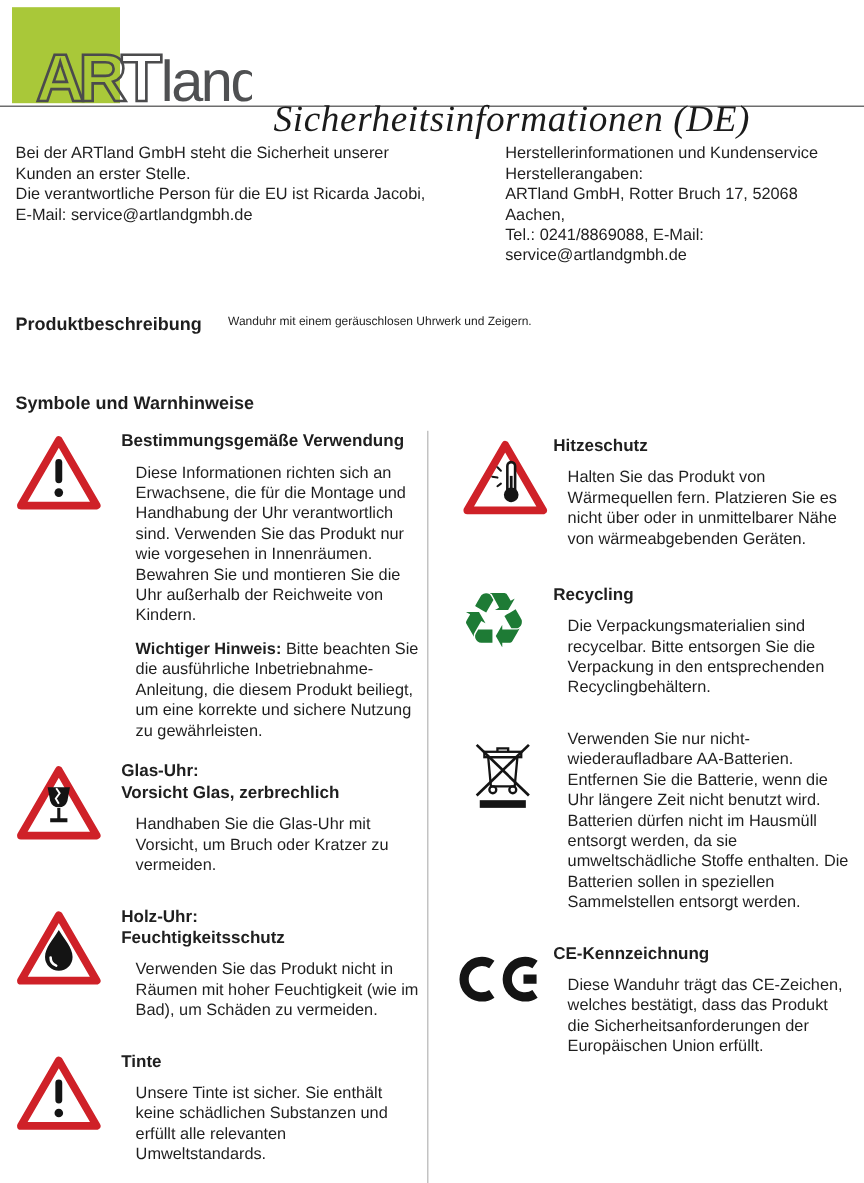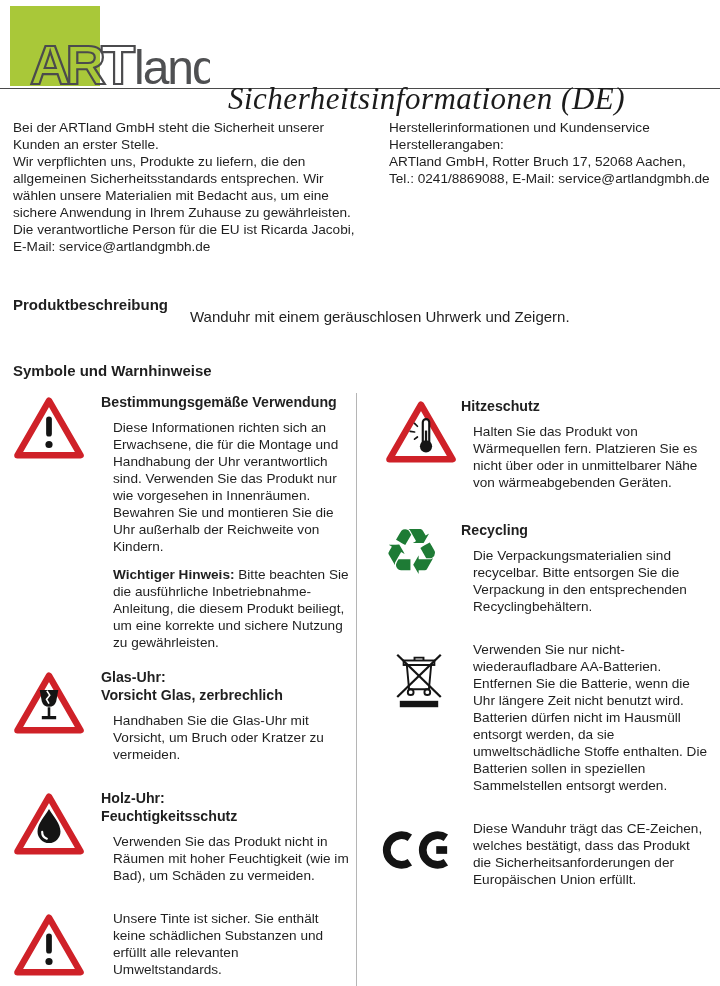--- a/index.html
+++ b/index.html
@@ -30,37 +30,37 @@
     font-family:"Liberation Sans",sans-serif;
     font-size:48px;letter-spacing:-2px;
   }
   .doc-title{
     position:absolute;left:228px;top:48px;
     font-family:"Liberation Serif",serif;
     font-style:italic;font-size:31px;color:#1b1b1b;
     letter-spacing:0.5px;white-space:nowrap;margin-top:33px;
   }
   
-  .intro{display:flex;margin-top:30px;}
+  .intro{display:flex;margin-top:30px;gap:32px;}
   .intro-left{width:356px;padding-left:13px;box-sizing:border-box;}
   .intro-right{flex:1;padding-left:33px;padding-right:8px;box-sizing:border-box;}
   .intro p{margin:0;font-size:13.6px;line-height:17px;}
   .intro .block-gap{}
   .intro-heading{
     font-size:15px;font-weight:normal;margin:0 0 9px 0;line-height:18px;
   }
   
   .product-row{position:relative;margin-top:41px;height:20px;}
   .product-label{
     position:absolute;left:13px;top:0;
     font-size:15px;font-weight:bold;
   }
   .product-desc{
-    position:absolute;left:190px;top:12px;
-    font-size:15px;
+    position:absolute;left:190px;top:1px;
+    font-size:10px;
   }
   
   .symbols-heading{
     margin:46px 0 0 13px;
     font-size:15px;font-weight:bold;
   }
   .symbols{display:flex;margin-top:14px;}
   .col-left{width:356px;padding-left:13px;box-sizing:border-box;}
   .col-right{
     flex:1;border-left:1px solid var(--divider-gray,#b5b5b5);
@@ -97,21 +97,20 @@
       <rect class="logo-rect" x="10" y="6" width="90" height="80"></rect>
       <text class="logo-art" x="30" y="84">ART</text>
       <text class="logo-land" x="134" y="84">land</text>
     </svg>
     <div class="doc-title">Sicherheitsinformationen (DE)</div>
   </div>
 
   <div class="intro">
     <div class="intro-left">
       <p class="gap-none">Bei der ARTland GmbH steht die Sicherheit unserer Kunden an erster Stelle.</p>
-      <p>Wir verpflichten uns, Produkte zu liefern, die den allgemeinen Sicherheitsstandards entsprechen. Wir wählen unsere Materialien mit Bedacht aus, um eine sichere Anwendung in Ihrem Zuhause zu gewährleisten.</p>
       <p class="block-gap">Die verantwortliche Person für die EU ist Ricarda Jacobi,</p>
       <p>E-Mail: service@artlandgmbh.de</p>
     </div>
     <div class="intro-right">
       <p class="intro-heading">Herstellerinformationen und Kundenservice</p>
       <p>Herstellerangaben:</p>
       <p>ARTland GmbH, Rotter Bruch 17, 52068 Aachen,</p>
       <p>Tel.: 0241/8869088, E-Mail: service@artlandgmbh.de</p>
     </div>
   </div>
@@ -167,20 +166,23 @@
     <p>Verwenden Sie das Produkt nicht in Räumen mit hoher Feuchtigkeit (wie im Bad), um Schäden zu vermeiden.</p>
           </div>
   </div>
         <div class="section">
     <div class="icon-cell"><span><svg class="tri-svg" viewBox="0 0 100 92">
                 <path class="tri-outline" d="M50 8 L94 84 L6 84 Z" fill="#ffffff" stroke-width="9" stroke-linejoin="round"></path>
                 <rect x="46" y="30" width="8" height="28" rx="4" fill="#141414"></rect>
                 <circle cx="50" cy="69" r="5" fill="#141414"></circle>
               </svg></span></div>
     <div class="text-cell">
+      <div class="sec-title">
+              <div>Tinte</div>
+            </div>
     <p>Unsere Tinte ist sicher. Sie enthält keine schädlichen Substanzen und erfüllt alle relevanten Umweltstandards.</p>
           </div>
   </div>
       </div>
     <div class="col-right" id="col-right">
         <div class="section">
     <div class="icon-cell"><span><svg class="tri-svg" viewBox="0 0 100 92">
                 <path class="tri-outline" d="M50 8 L94 84 L6 84 Z" fill="#ffffff" stroke-width="9" stroke-linejoin="round"></path>
                 <rect x="52.5" y="28" width="9" height="38" rx="4.5" fill="#ffffff" stroke="#141414" stroke-width="3"></rect>
                 <rect x="55.4" y="44" width="3.2" height="22" fill="#141414"></rect>
@@ -226,19 +228,22 @@
   </div>
         <div class="section">
     <div class="icon-cell"><span><svg class="ce-svg" viewBox="0 0 112 62">
                 <g fill="none" stroke="#141414" stroke-width="12">
                   <path d="M48 12 A 23 23 0 1 0 48 50"></path>
                   <path d="M104 12 A 23 23 0 1 0 104 50"></path>
                   <line x1="89" y1="31" x2="106" y2="31"></line>
                 </g>
               </svg></span></div>
     <div class="text-cell">
+      <div class="sec-title">
+              <div>CE-Kennzeichnung</div>
+            </div>
     <p>Diese Wanduhr trägt das CE-Zeichen, welches bestätigt, dass das Produkt die Sicherheitsanforderungen der Europäischen Union erfüllt.</p>
           </div>
   </div>
       </div>
   </div>
 
 </div>
 
 </body></html>

